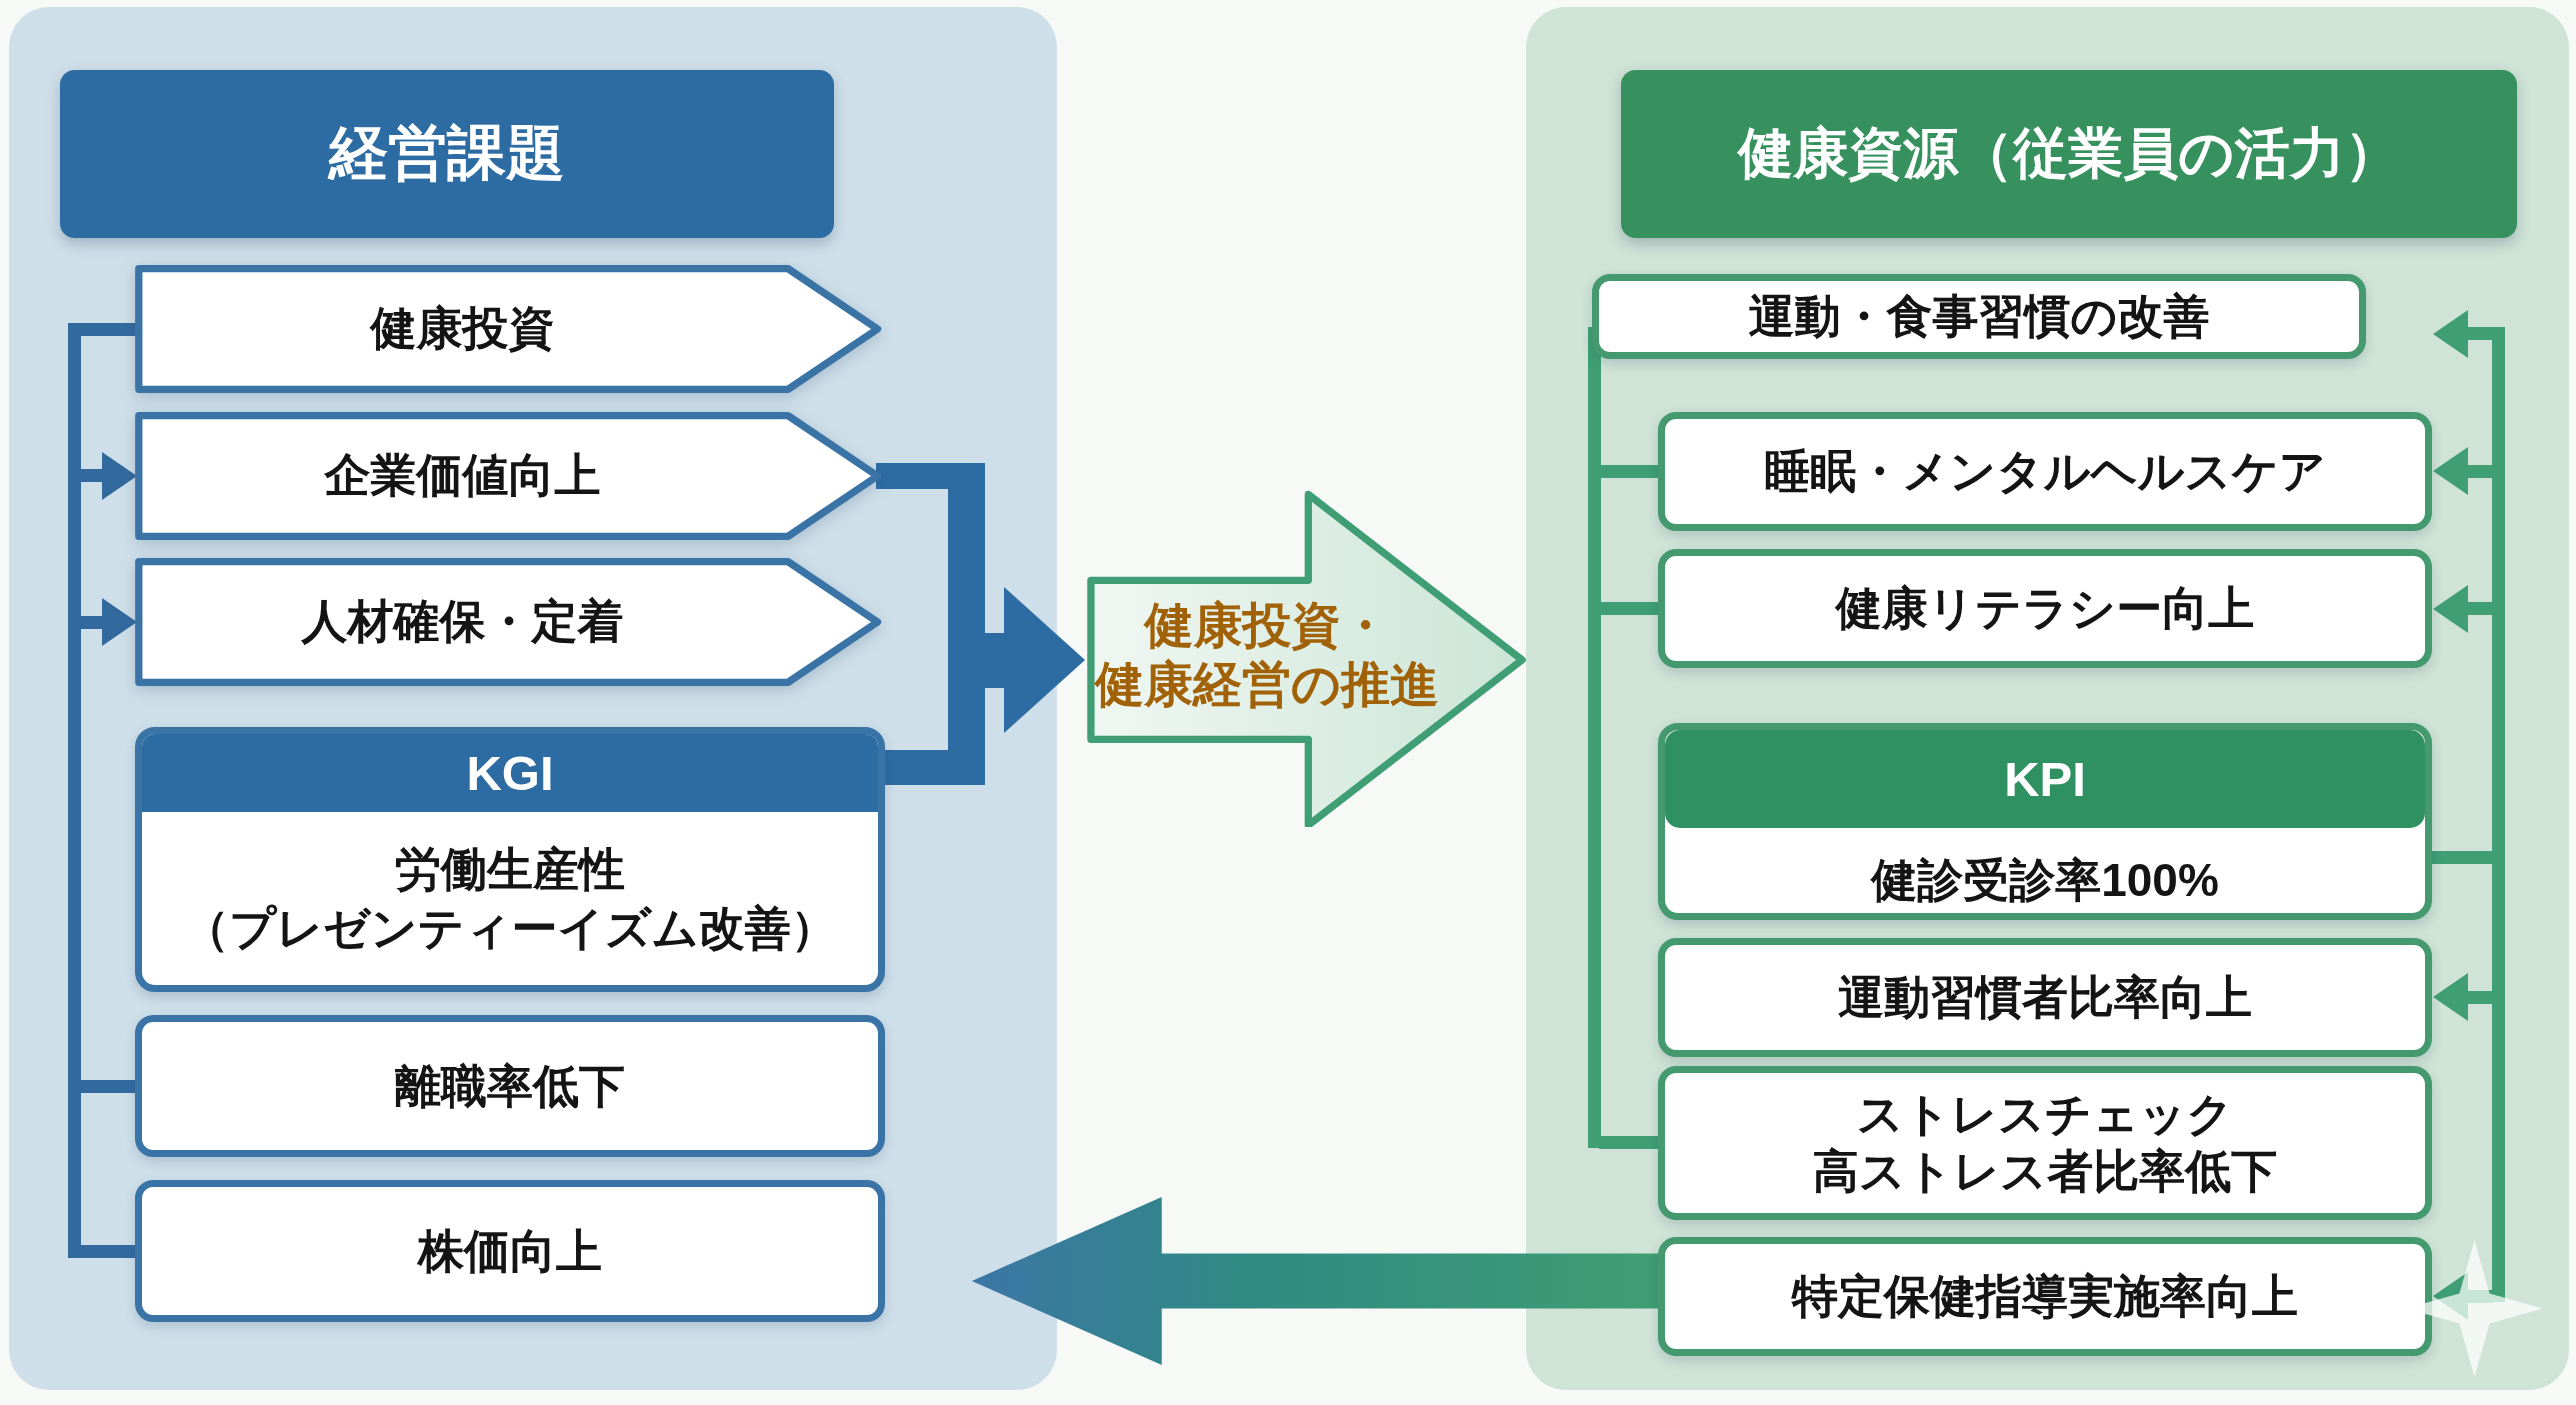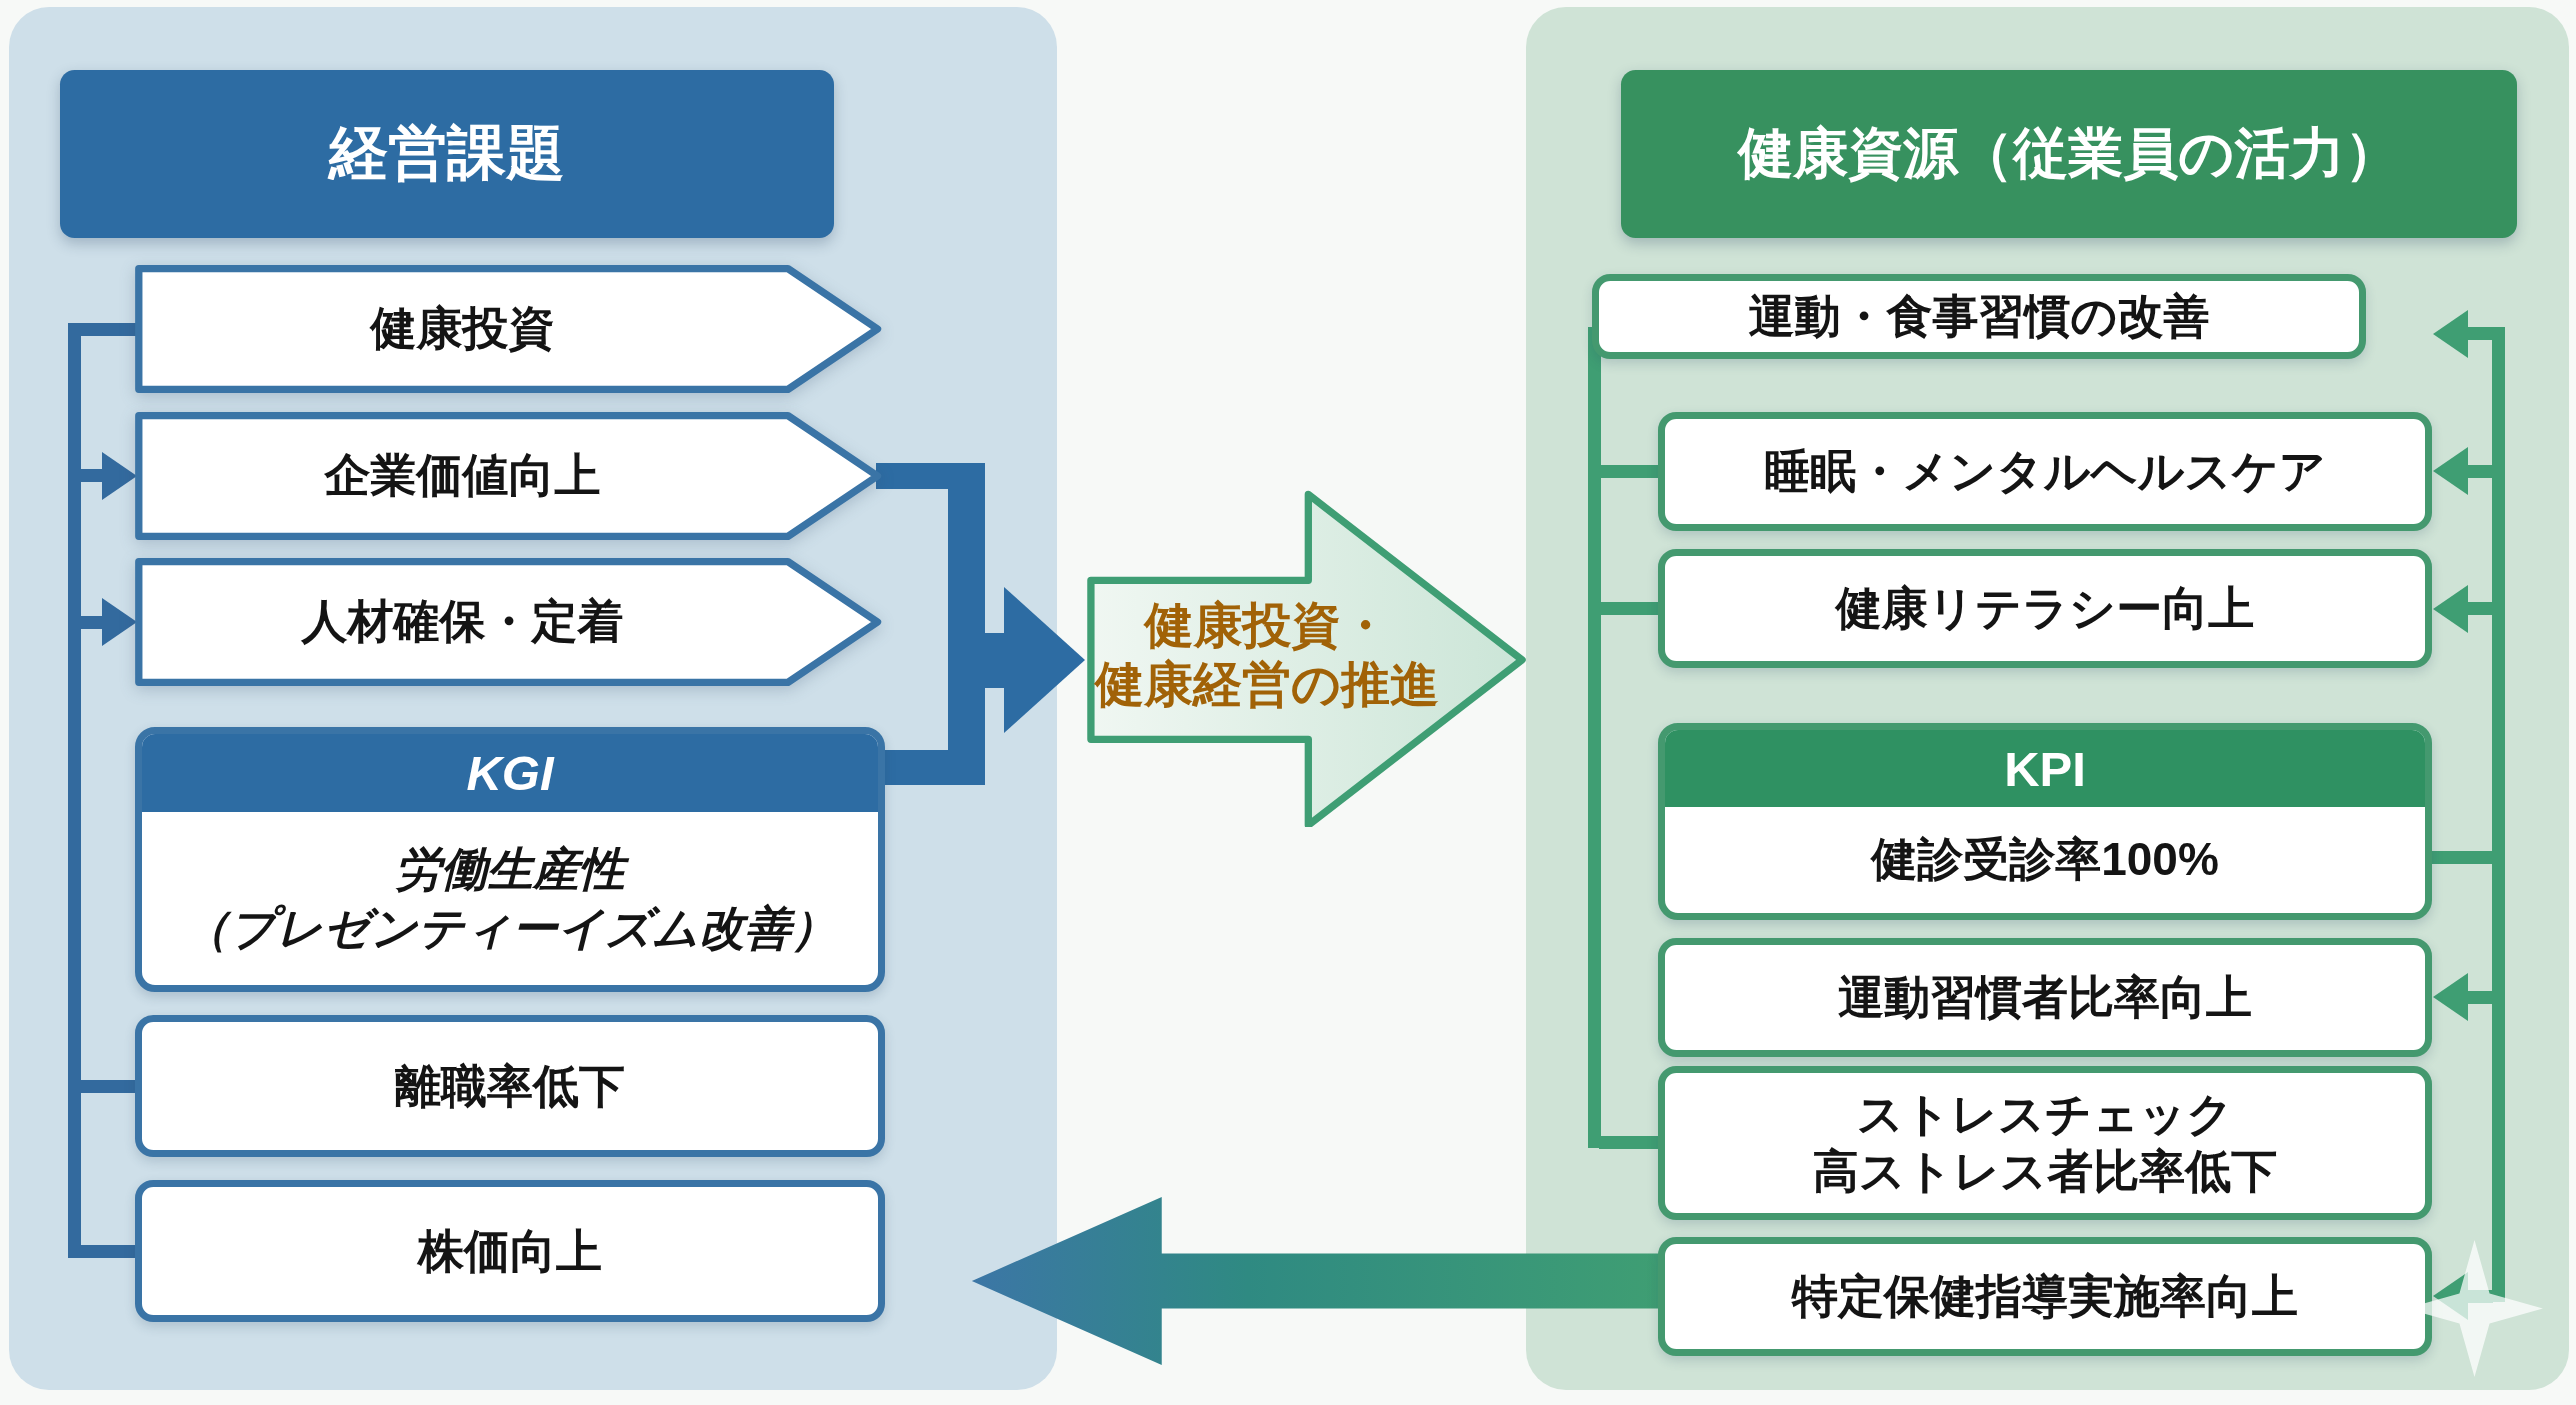--- a/index.html
+++ b/index.html
@@ -48,21 +48,21 @@
   }
 
   
   .group { position: absolute; background: #ffffff; overflow: hidden; z-index: 2;
            box-shadow: 0 4.6px 11px rgba(40,70,100,0.2); border-radius: 20px; }
   .group-blue  { border: 7.3px solid #3a74a6; }
   .group-green { border: 7.3px solid #44996f; }
   .group-hdr { display: flex; align-items: center; justify-content: center;
                color: #fff; font-weight: bold; font-size: 49px; }
   .group-hdr-blue  { background: #2d6ca3; height: 78px; }
-  .group-hdr-green { background: #2f9162; height: 77px; }
+  .group-hdr-green { background: #2f9162; height: 98px; border-radius: 15px; }
   .group-body { display: flex; flex-direction: column; align-items: center; justify-content: center;
                 font-weight: bold; font-size: 46px; line-height: 59px; text-align: center; }
 
   
   .seg  { position: absolute; z-index: 1; }
   .seg-blue  { background: #336a9e; }
   .seg-green { background: #3f9e73; }
   .seg-navy  { background: #2d6ca3; }
 
   
@@ -114,21 +114,21 @@
     </svg>
     <span class="abox-label">企業価値向上</span>
   </div>
   <div class="arrow-box" style="left:135px; top:558px;">
     <svg width="750" height="128" viewBox="0 0 820 140">
       <polygon points="4,4 714,4 812,70 714,136 4,136" fill="#ffffff" stroke="#3a74a6" stroke-width="8" stroke-linejoin="round"></polygon>
     </svg>
     <span class="abox-label">人材確保・定着</span>
   </div>
 
-  <div class="group group-blue" style="left:135px; top:727px; width:750px; height:265px;font-style:italic;">
+  <div class="group group-blue" style="left:135px; top:727px; width:750px; height:265px;">
     <div class="group-hdr group-hdr-blue">
       <span>KGI</span>
     </div>
     <div class="group-body" style="height:173px;">
       <span>労働生産性</span>
       <span>（プレゼンティーイズム改善）</span>
     </div>
   </div>
 
   <div class="box box-blue" style="left:135px; top:1015px; width:750px; height:142px;">

